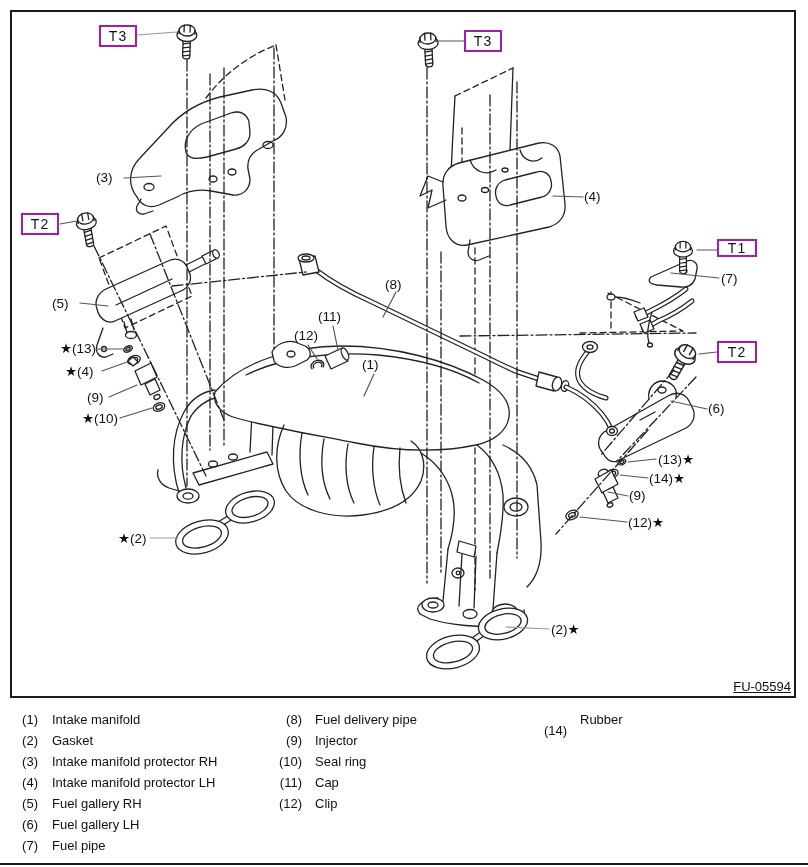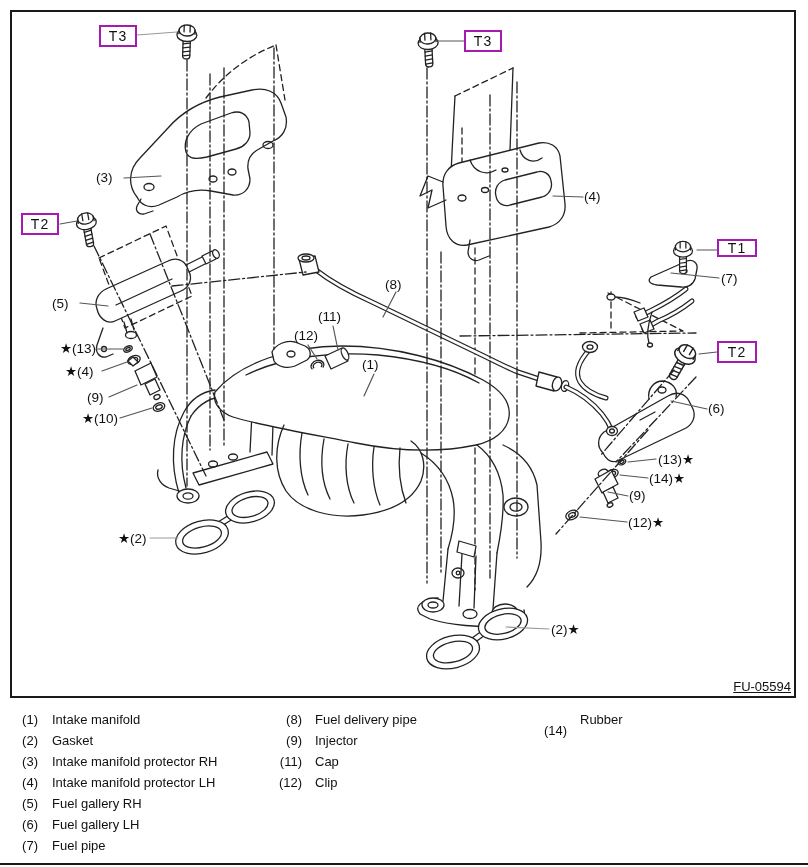--- a/index.html
+++ b/index.html
@@ -359,20 +359,24 @@
     <div class="lcol lcol2">
       <div class="lrow">
           <span class="lnum">(8)</span>
           <span class="llabel">Fuel delivery pipe</span>
         </div>
       <div class="lrow">
           <span class="lnum">(9)</span>
           <span class="llabel">Injector</span>
         </div>
       <div class="lrow">
+          <span class="lnum">(10)</span>
+          <span class="llabel">Seal ring</span>
+        </div>
+      <div class="lrow">
           <span class="lnum">(11)</span>
           <span class="llabel">Cap</span>
         </div>
       <div class="lrow">
           <span class="lnum">(12)</span>
           <span class="llabel">Clip</span>
         </div>
     </div>
     <div class="lcol lcol3">
       <div class="lrow">

